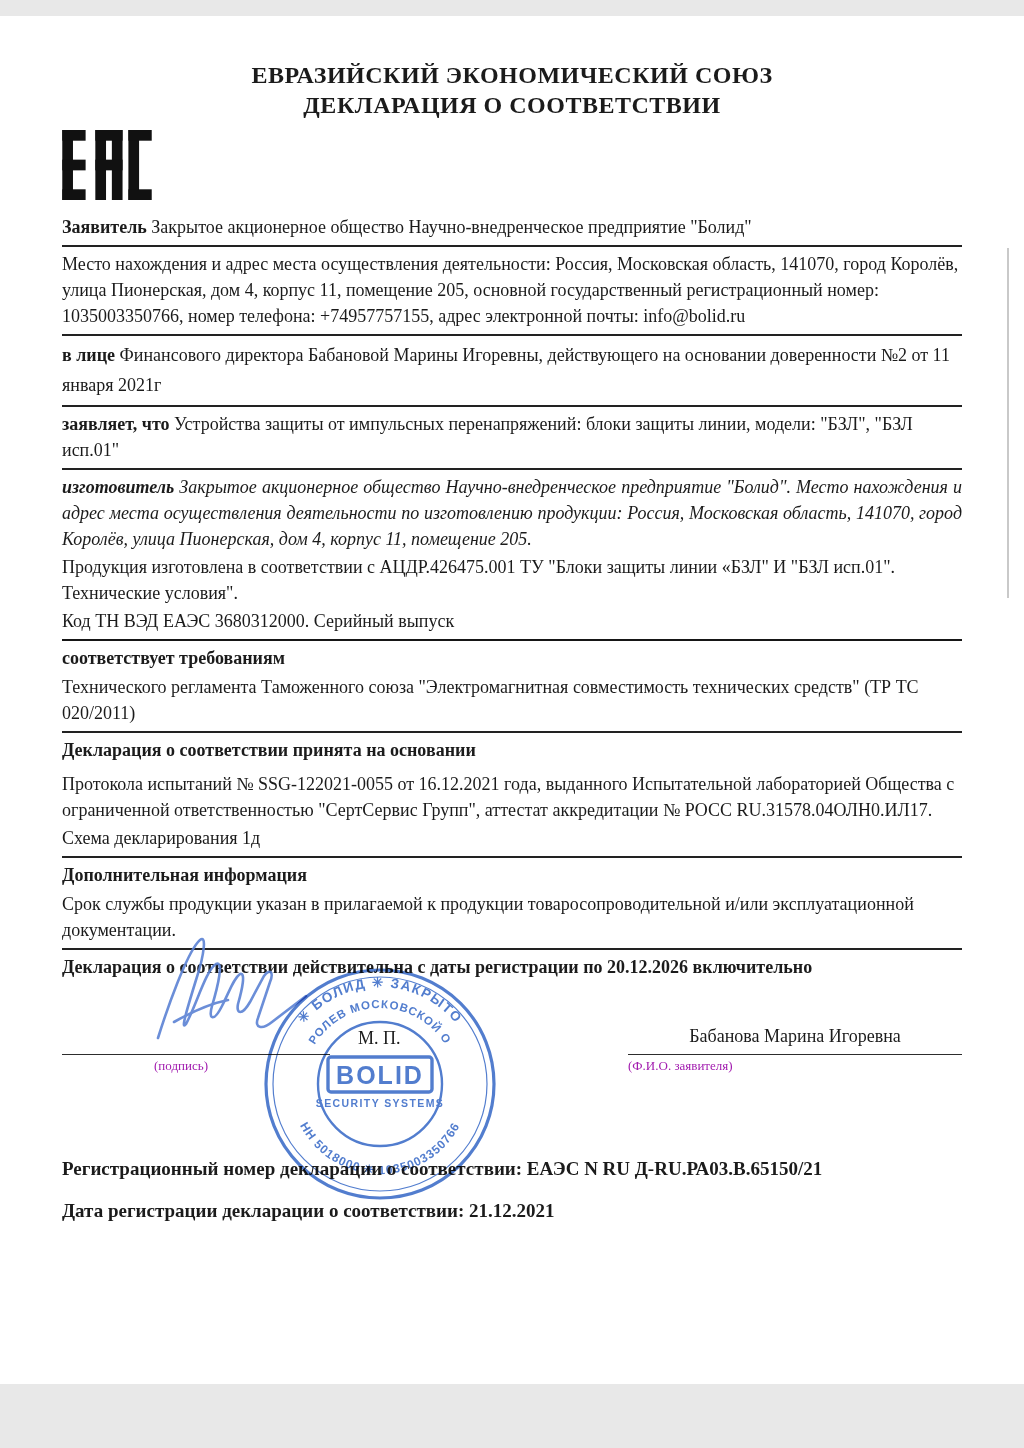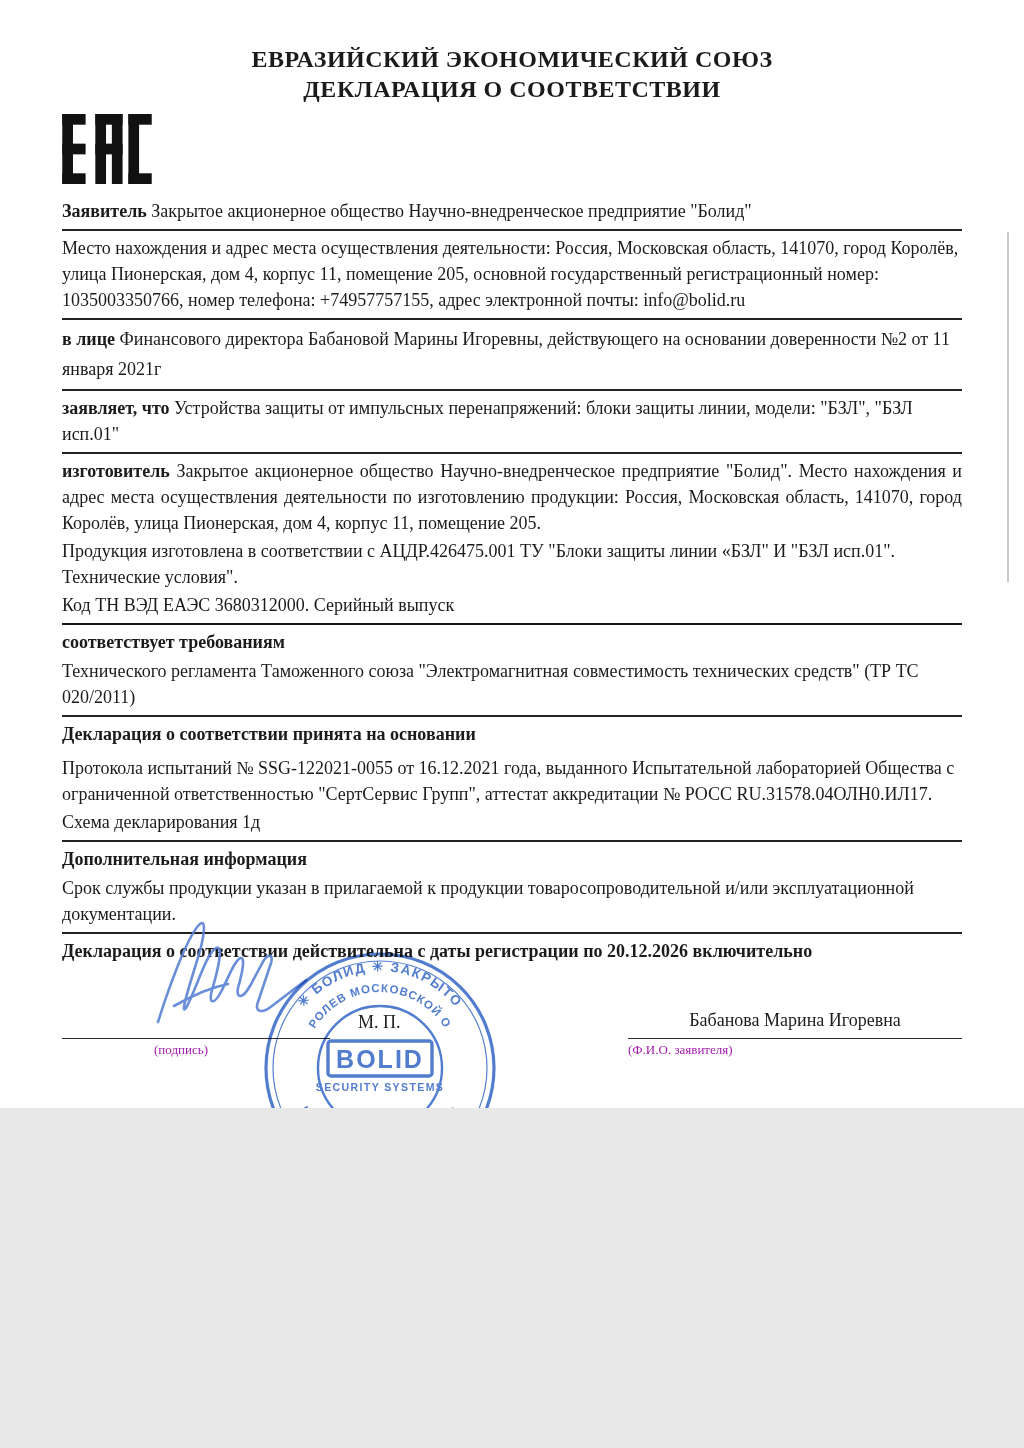--- a/index.html
+++ b/index.html
@@ -1,34 +1,34 @@
 <!DOCTYPE html>
 <html lang="ru"><head>
 <meta charset="utf-8">
 <style>
   html,body{margin:0;padding:0;background:#e8e8e8;}
   .page{
     position:relative;
-    width:1024px;height:1108px;
-    margin:0 auto;
+    width:1024px;height:1368px;
+    margin:16px auto;
     background:#ffffff;
     font-family:"Liberation Serif","DejaVu Serif",serif;
     color:#1b1b1b;
     overflow:hidden;
     box-sizing:border-box;
     padding:44px 62px 0 62px;
   }
   .title{ text-align:center; font-weight:bold; font-size:24px; line-height:30px; letter-spacing:.5px; }
   .eac{ margin-top:10px; }
   .sr{ position:absolute; width:1px;height:1px;overflow:hidden;clip:rect(0 0 0 0); }
   p{ margin:2px 0; font-size:18px; line-height:26px; }
   .lead-label{ font-weight:bold; }
   .rule{ border-top:2px solid #222; margin:5px 0 4px 0; }
   .rule.thick{ border-top:2.5px solid #161616; }
-  .just{ text-align:justify; }
+  .just{ text-align:justify;font-style:italic; }
   .heading{ font-weight:bold; font-size:18px; line-height:26px; margin:3px 0; }
   .boldline{ font-weight:bold; font-size:18px; line-height:26px; margin:3px 0; }
   .loose p{ line-height:30px; }
 
   
   .sig-section{ position:relative; height:142px; margin-top:8px; }
   .sig-line{ position:absolute; top:66px; border-top:1.6px solid #2d2d2d; }
   .sig-line.left{ left:0; width:268px; }
   .sig-line.right{ left:566px; right:0; }
   .sig-caption{ position:absolute; top:70px; font-size:13px; color:#a21caf; }

